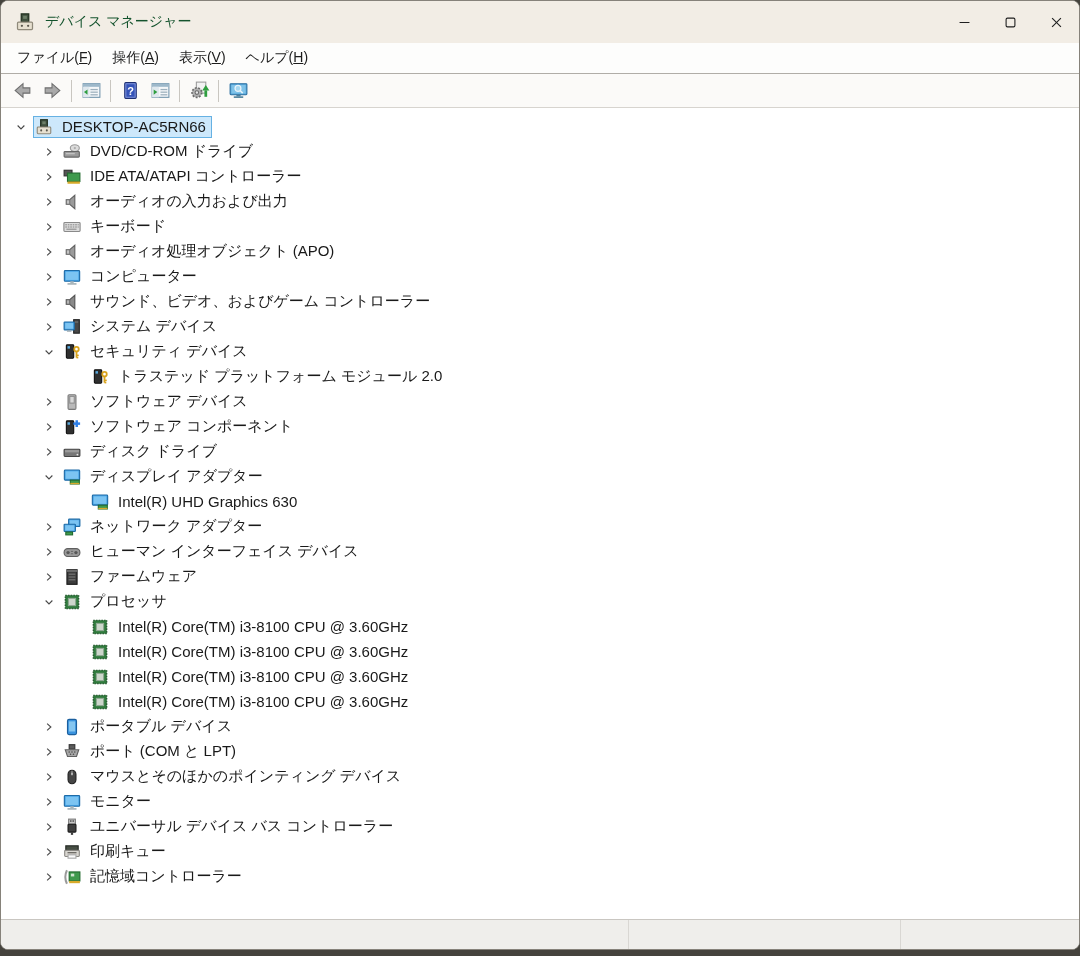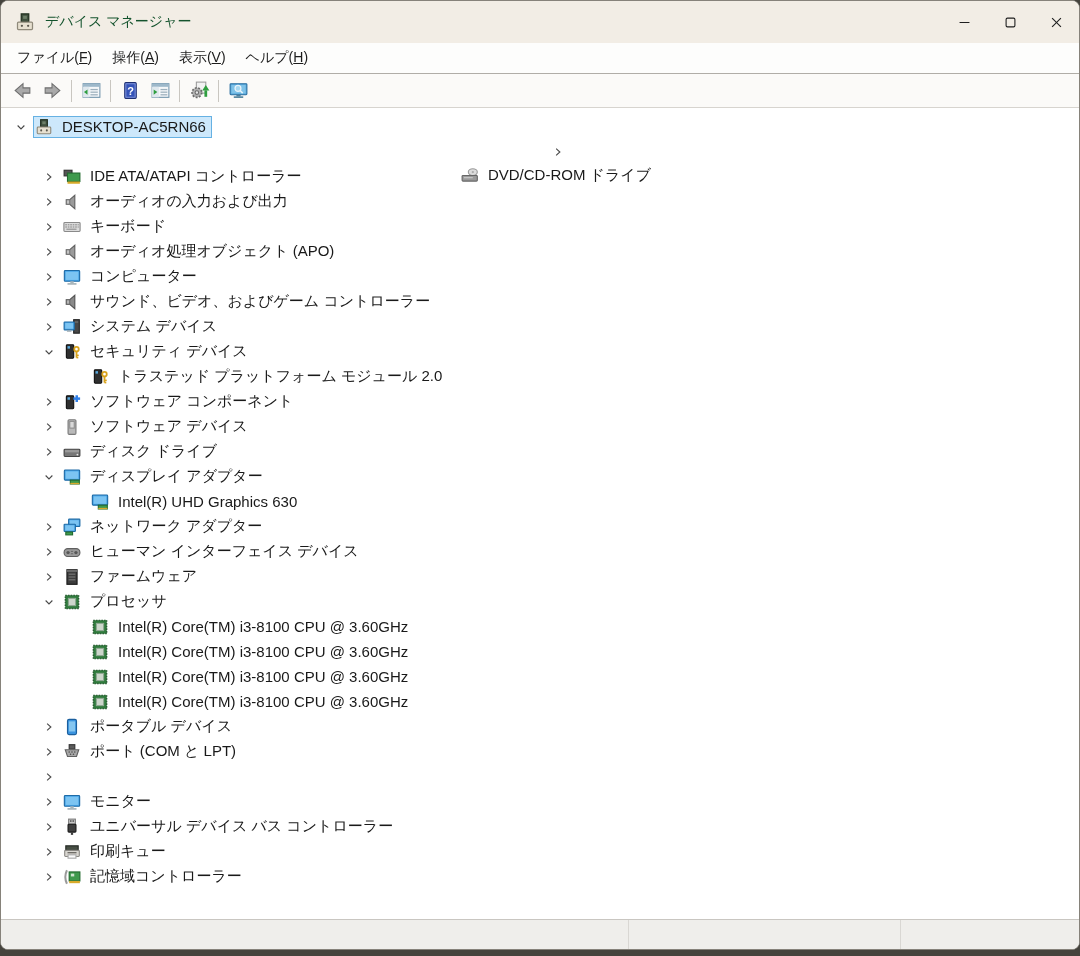--- a/index.html
+++ b/index.html
@@ -185,21 +185,21 @@
               <rect x="5" y="1.5" width="6" height="6.5" fill="#41513f" stroke="#22301f"></rect>
               <rect x="6.5" y="3" width="3" height="2.5" fill="#6d7f68"></rect>
               <rect x="2" y="8" width="12" height="6" rx="0.8" fill="#e7e0d0" stroke="#8f897a"></rect>
               <circle cx="5.5" cy="11" r="0.9" fill="#5a564c"></circle>
               <circle cx="10.5" cy="11" r="0.9" fill="#5a564c"></circle>
             </svg>
           </span>
       <span class="tree-label">DESKTOP-AC5RN66</span>
     </span>
   </div>
-      <div class="tree-row" style="padding-left: 36px; flex-direction: column;">
+      <div class="tree-row" style="padding-left: 36px;">
     <span class="chevron">
           <svg xmlns="http://www.w3.org/2000/svg" viewBox="0 0 16 16">
             <polyline points="5.5,3.5 10.5,8 5.5,12.5" fill="none" stroke="#4a4a4a" stroke-width="1.5"></polyline>
           </svg>
         </span>
     <span class="row-sel">
       <span class="tree-icon">
             <svg xmlns="http://www.w3.org/2000/svg" viewBox="0 0 16 16">
               <ellipse cx="10.5" cy="4.5" rx="4" ry="3" fill="#dcdcdc" stroke="#9a9a9a"></ellipse>
               <circle cx="10.5" cy="4.5" r="1" fill="#aaa"></circle>
@@ -380,43 +380,43 @@
   </div>
       <div class="tree-row" style="padding-left: 36px;">
     <span class="chevron">
           <svg xmlns="http://www.w3.org/2000/svg" viewBox="0 0 16 16">
             <polyline points="5.5,3.5 10.5,8 5.5,12.5" fill="none" stroke="#4a4a4a" stroke-width="1.5"></polyline>
           </svg>
         </span>
     <span class="row-sel">
       <span class="tree-icon">
             <svg xmlns="http://www.w3.org/2000/svg" viewBox="0 0 16 16">
+              <rect x="4.5" y="1.5" width="7" height="13" rx="1" fill="#b9b9b9" stroke="#7a7a7a"></rect>
+              <rect x="6" y="3" width="4" height="6" fill="#d9d9d9" stroke="#8f8f8f"></rect>
+            </svg>
+          </span>
+      <span class="tree-label">ソフトウェア デバイス</span>
+    </span>
+  </div>
+      <div class="tree-row" style="padding-left: 36px;">
+    <span class="chevron">
+          <svg xmlns="http://www.w3.org/2000/svg" viewBox="0 0 16 16">
+            <polyline points="5.5,3.5 10.5,8 5.5,12.5" fill="none" stroke="#4a4a4a" stroke-width="1.5"></polyline>
+          </svg>
+        </span>
+    <span class="row-sel">
+      <span class="tree-icon">
+            <svg xmlns="http://www.w3.org/2000/svg" viewBox="0 0 16 16">
               <rect x="3" y="2.5" width="6.5" height="11.5" rx="0.8" fill="#2f2f2f" stroke="#101010"></rect>
               <rect x="4" y="3.8" width="2.2" height="2.2" fill="#58a8dd"></rect>
               <line x1="12.2" y1="2" x2="12.2" y2="8" stroke="#2f7fe8" stroke-width="2.2"></line>
               <line x1="9.2" y1="5" x2="15.2" y2="5" stroke="#2f7fe8" stroke-width="2.2"></line>
             </svg>
           </span>
       <span class="tree-label">ソフトウェア コンポーネント</span>
-    </span>
-  </div>
-      <div class="tree-row" style="padding-left: 36px;">
-    <span class="chevron">
-          <svg xmlns="http://www.w3.org/2000/svg" viewBox="0 0 16 16">
-            <polyline points="5.5,3.5 10.5,8 5.5,12.5" fill="none" stroke="#4a4a4a" stroke-width="1.5"></polyline>
-          </svg>
-        </span>
-    <span class="row-sel">
-      <span class="tree-icon">
-            <svg xmlns="http://www.w3.org/2000/svg" viewBox="0 0 16 16">
-              <rect x="4.5" y="1.5" width="7" height="13" rx="1" fill="#b9b9b9" stroke="#7a7a7a"></rect>
-              <rect x="6" y="3" width="4" height="6" fill="#d9d9d9" stroke="#8f8f8f"></rect>
-            </svg>
-          </span>
-      <span class="tree-label">ソフトウェア デバイス</span>
     </span>
   </div>
       <div class="tree-row" style="padding-left: 36px;">
     <span class="chevron">
           <svg xmlns="http://www.w3.org/2000/svg" viewBox="0 0 16 16">
             <polyline points="5.5,3.5 10.5,8 5.5,12.5" fill="none" stroke="#4a4a4a" stroke-width="1.5"></polyline>
           </svg>
         </span>
     <span class="row-sel">
       <span class="tree-icon">
@@ -618,20 +618,30 @@
           </span>
       <span class="tree-label">ポート (COM と LPT)</span>
     </span>
   </div>
       <div class="tree-row" style="padding-left: 36px;">
     <span class="chevron">
           <svg xmlns="http://www.w3.org/2000/svg" viewBox="0 0 16 16">
             <polyline points="5.5,3.5 10.5,8 5.5,12.5" fill="none" stroke="#4a4a4a" stroke-width="1.5"></polyline>
           </svg>
         </span>
+    <span class="row-sel">
+      <span class="tree-icon">
+            <svg xmlns="http://www.w3.org/2000/svg" viewBox="0 0 16 16">
+              <rect x="4.5" y="2" width="7" height="12" rx="3.5" fill="#454545" stroke="#1f1f1f"></rect>
+              <line x1="8" y1="2.5" x2="8" y2="6.5" stroke="#9a9a9a"></line>
+              <rect x="7.3" y="4" width="1.4" height="2.4" rx="0.7" fill="#bdbdbd"></rect>
+            </svg>
+          </span>
+      <span class="tree-label">マウスとそのほかのポインティング デバイス</span>
+    </span>
   </div>
       <div class="tree-row" style="padding-left: 36px;">
     <span class="chevron">
           <svg xmlns="http://www.w3.org/2000/svg" viewBox="0 0 16 16">
             <polyline points="5.5,3.5 10.5,8 5.5,12.5" fill="none" stroke="#4a4a4a" stroke-width="1.5"></polyline>
           </svg>
         </span>
     <span class="row-sel">
       <span class="tree-icon">
             <svg xmlns="http://www.w3.org/2000/svg" viewBox="0 0 16 16">

